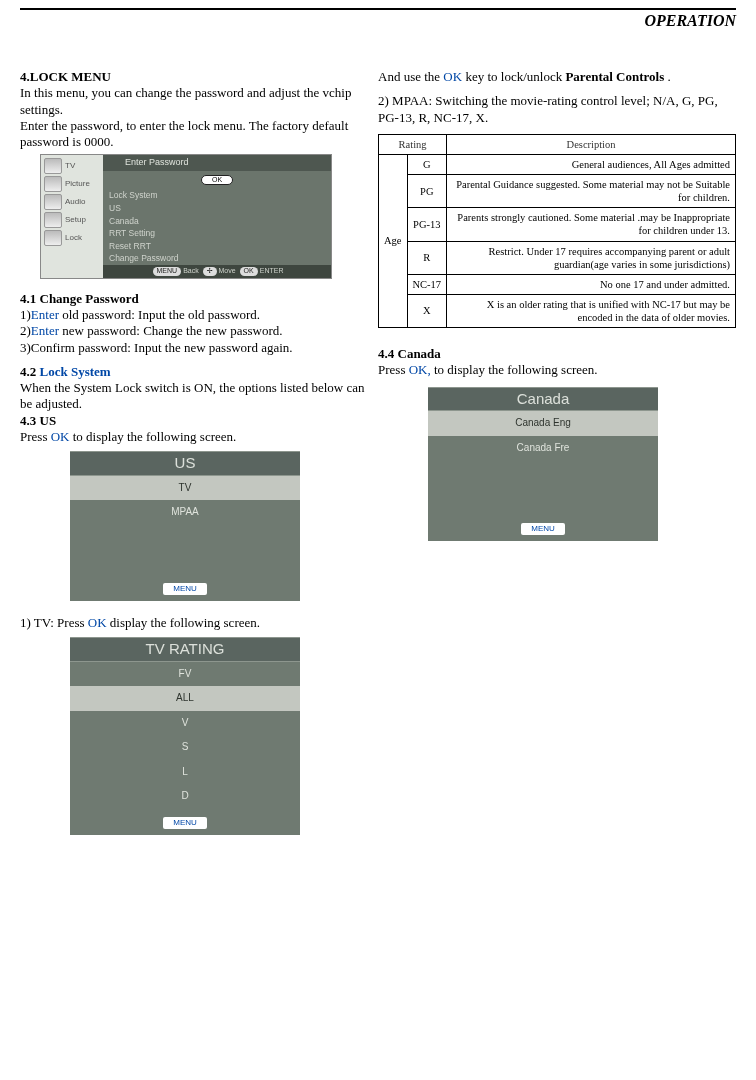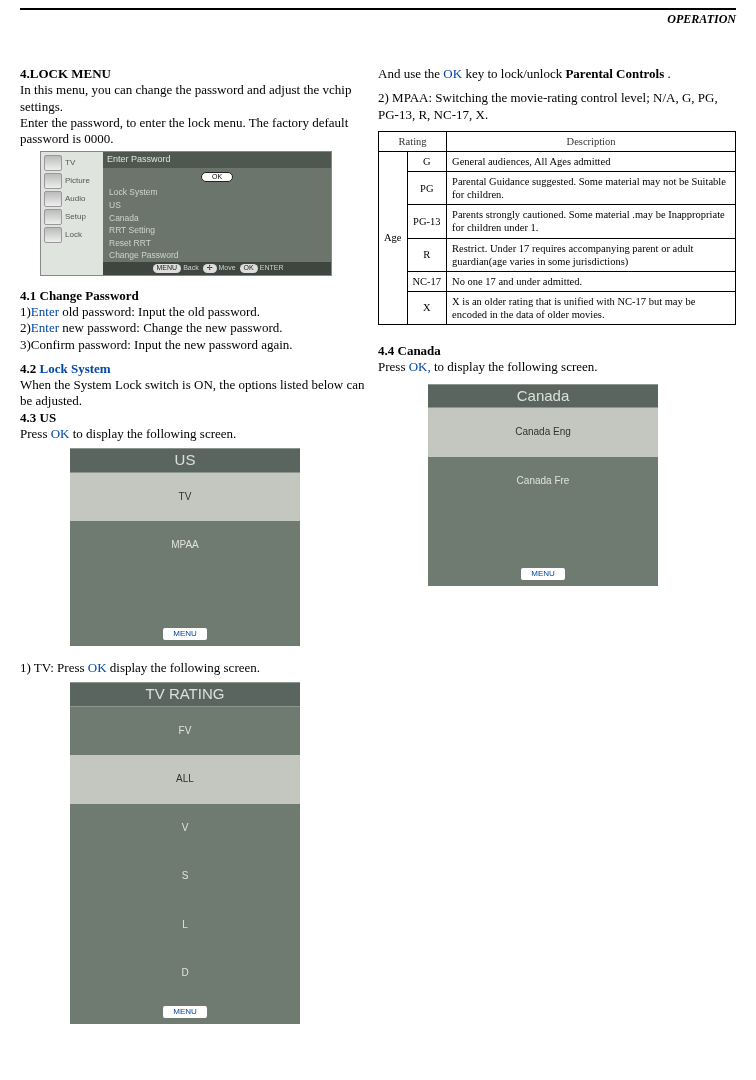--- a/index.html
+++ b/index.html
@@ -17,21 +17,21 @@
     box-sizing: border-box;
   }
   .top-rule {
     border-top: 2px solid #000;
     margin-bottom: 2px;
   }
   .header {
     text-align: right;
     font-style: italic;
     font-weight: bold;
-    font-size: 12px;
+    font-size: 16px;
     margin-bottom: 8px;
   }
   .cols {
     display: flex;
     margin-top: 39px;
   }
   .col {
     flex: 1;
     font-size: 13px;
     line-height: 1.25;
@@ -66,21 +66,21 @@
   }
   .osd-right {
     flex: 1;
     background: #6b756c;
     color: #cfd3cc;
     padding: 0;
   }
   .osd-title {
     background: #4e5750;
     color: #dfe3dc;
-    padding: 2px 4px;
+    padding: 2px 22px;
     font-size: 9px;
   }
   .osd-okrow {
     text-align: center;
     padding: 4px 0;
   }
   .osd-ok {
     display: inline-block;
     border: 1px solid #222;
     border-radius: 8px;
@@ -126,21 +126,21 @@
     color: #dce0da;
     font-size: 15px;
     padding: 2px 0;
     border-top: 1px solid #8d968e;
     border-bottom: 1px solid #8d968e;
   }
   .panel-body {
     padding: 0 0 6px 0;
   }
   .panel-row {
-    padding: 18px 0;
+    padding: 6px 0;
     font-size: 10px;
   }
   .panel-row.sel {
     background: #c3c7c0;
     color: #2e342e;
   }
   .panel-menu {
     display: inline-block;
     background: #fff;
     color: #0047a6;
@@ -153,21 +153,21 @@
     border-collapse: collapse;
     width: 100%;
     font-size: 10.5px;
     margin: 8px 0 18px 0;
     border-radius: 29px;
   }
   table.mpaa td, table.mpaa th {
     border: 1px solid #000;
     padding: 3px 5px;
     vertical-align: middle;
-    text-align: left;
+    text-align: right;
   }
   table.mpaa .hdr {
     text-align: center;
     color: #333;
     font-weight: normal;
   }
   table.mpaa .ratecol {
     text-align: center;
     white-space: nowrap;
   }
@@ -283,21 +283,21 @@
           <td class="ratecol" rowspan="6">Age</td>
           <td class="ratecol">G</td>
           <td>General audiences, All Ages admitted</td>
         </tr>
         <tr>
           <td class="ratecol">PG</td>
           <td>Parental Guidance suggested. Some material may not be Suitable for children.</td>
         </tr>
         <tr>
           <td class="ratecol">PG-13</td>
-          <td>Parents strongly cautioned. Some material .may be Inappropriate for children under 1.</td>
+          <td>Parents strongly cautioned. Some material .may be Inappropriate for children under 13.</td>
         </tr>
         <tr>
           <td class="ratecol">R</td>
           <td>Restrict. Under 17 requires accompanying parent or adult guardian(age varies in some jurisdictions)</td>
         </tr>
         <tr>
           <td class="ratecol">NC-17</td>
           <td>No one 17 and under admitted.</td>
         </tr>
         <tr>

